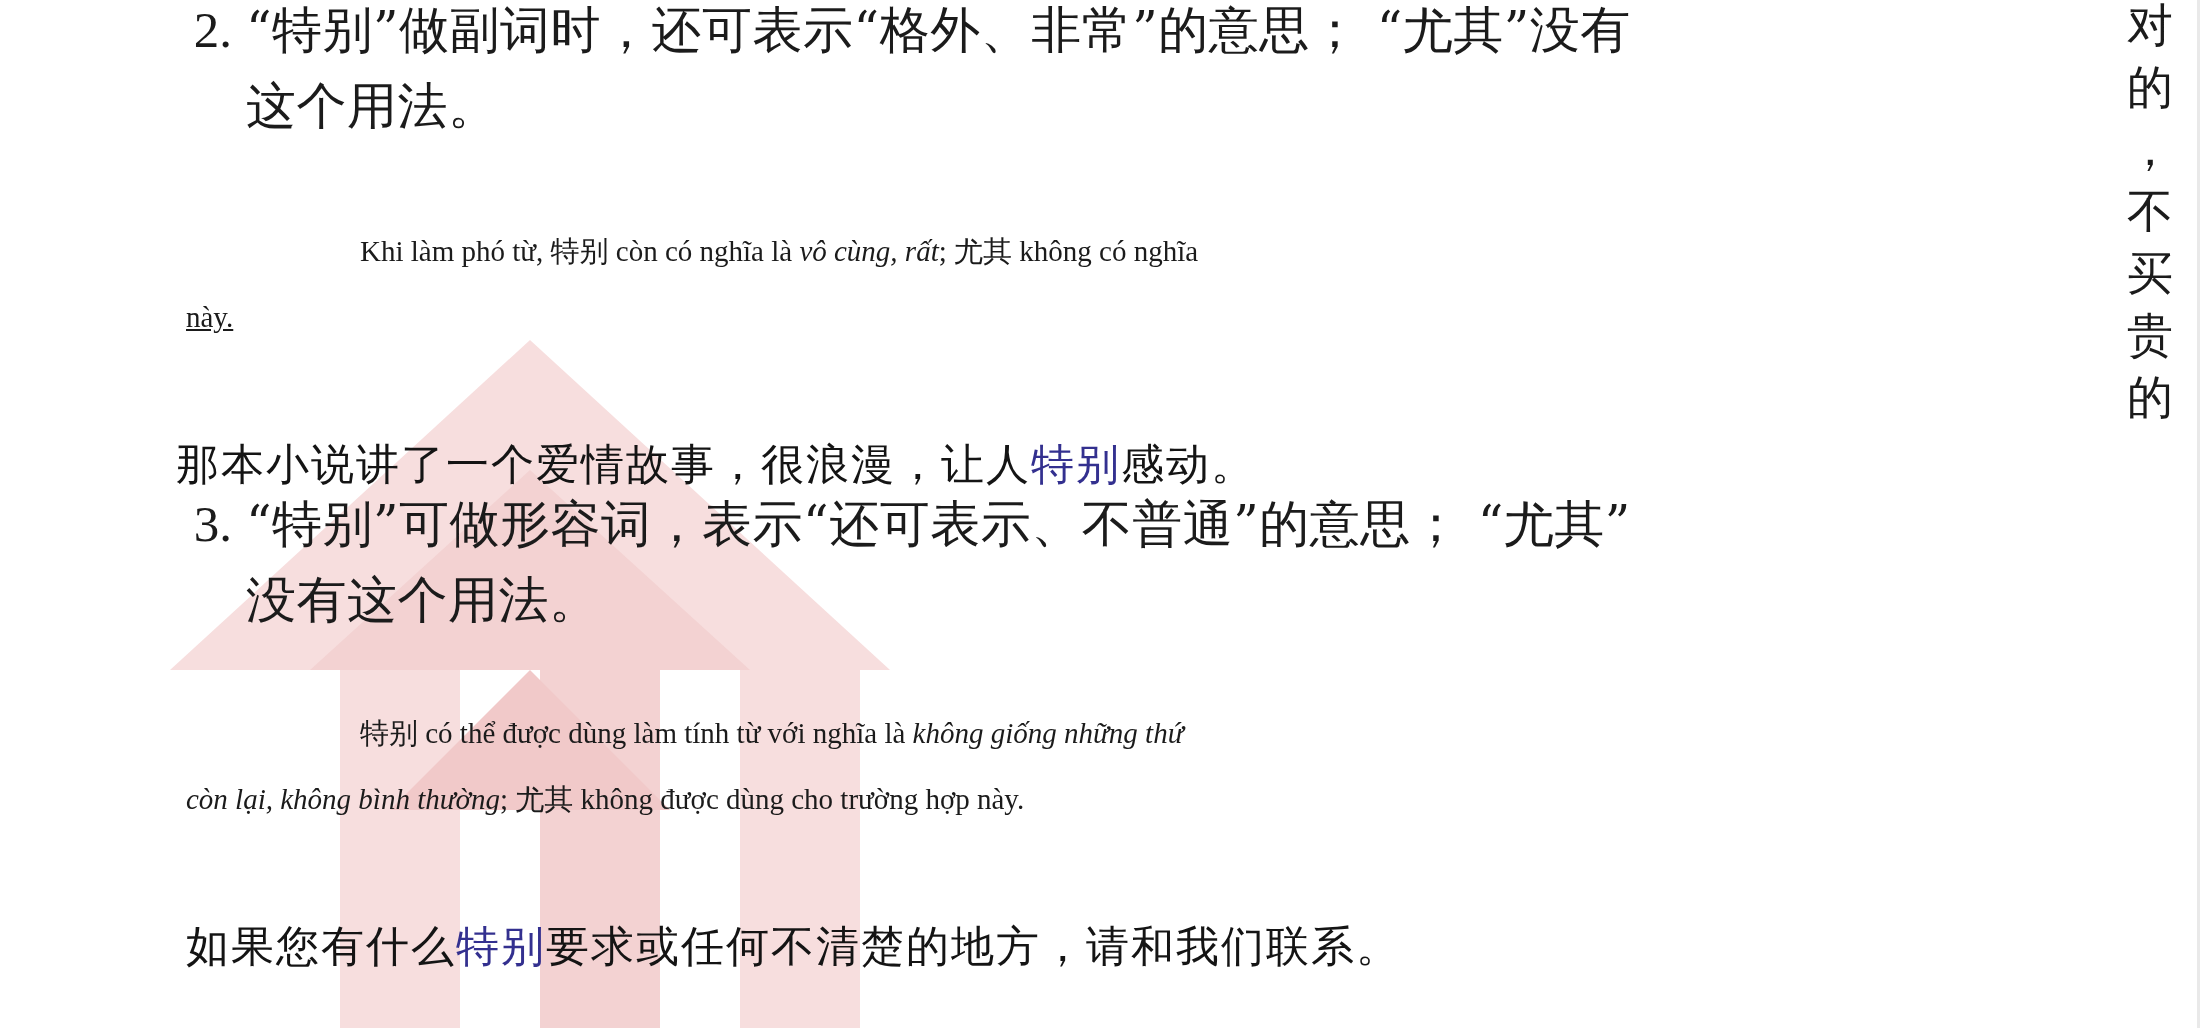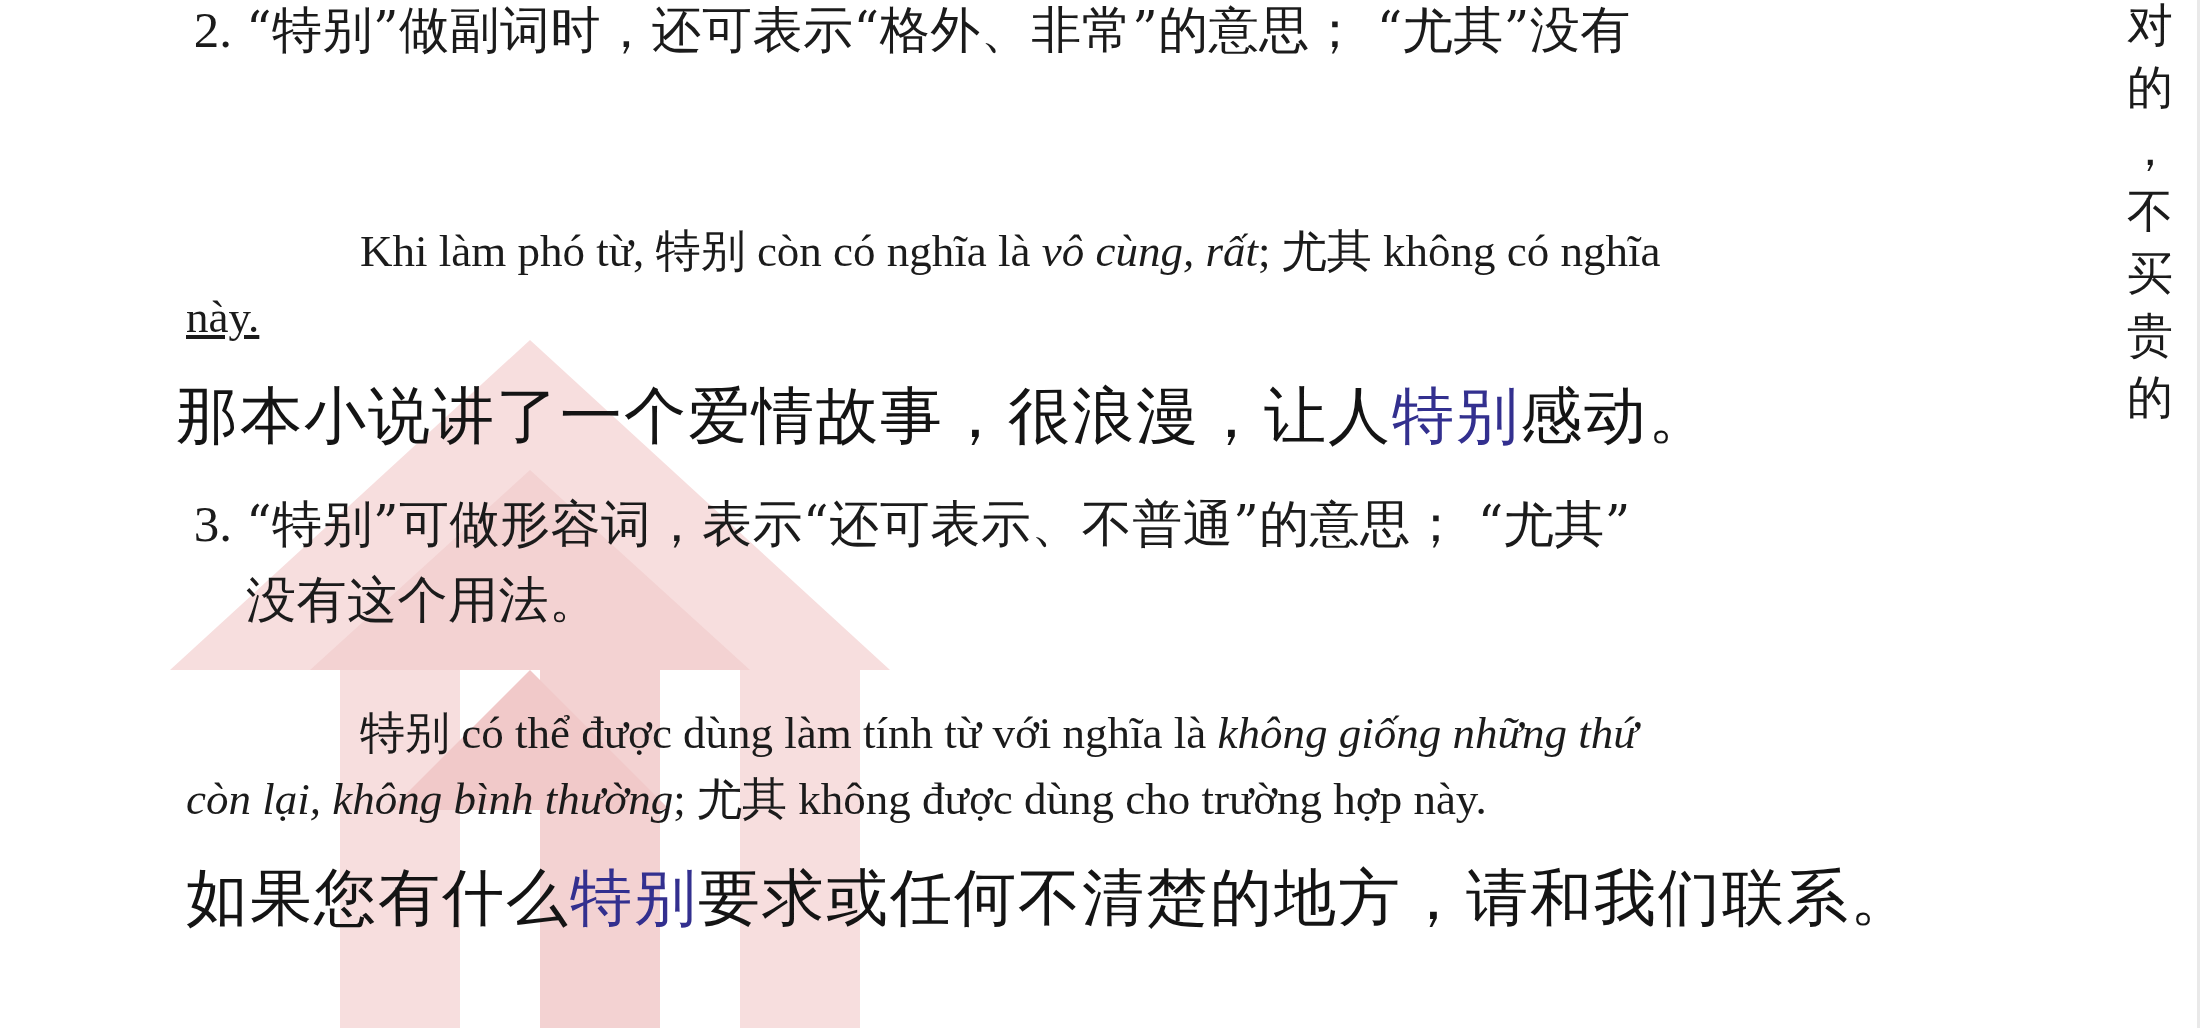--- a/index.html
+++ b/index.html
@@ -68,38 +68,39 @@
     letter-spacing: 0.5px;
   }
   .cn-body {
     flex: 1 1 auto;
   }
 
   
   .vn-block {
     position: absolute;
     font-family: "Liberation Serif", "DejaVu Serif", serif;
-    font-size: 45px;
+    font-size: 29px;
     line-height: 66px;
   }
   .vn-block .ital { font-style: italic; }
   .vn-block .han {
     font-family: "DejaVu Serif", "Liberation Serif", serif;
     font-style: normal;
   }
   .vn-indent { display: inline-block; width: 120px; }
 
   
   .example {
     position: absolute;
     font-family: "DejaVu Serif", "Liberation Serif", serif;
-    font-size: 62px;
+    font-size: 43px;
     line-height: 72px;
     letter-spacing: 2px;
     color: #141414;
+    margin-top: 48px;
   }
   .hl {
     color: #33308f;
   }
 
   
   .vcol {
     position: absolute;
     right: 18px;
     top: -6px;
@@ -134,20 +135,21 @@
   <polygon points="420,330 560,470 280,470" fill="#f1c9c9"></polygon>
 </svg>
 
 <div id="page">
   <div class="content-col">
 
     <div class="num-item" style="left:170px; top:-8px; width:1860px;">
       <div class="num-label">2.</div>
       <div class="cn-text cn-body">“特别”做副词时，还可表示“格外、非常”的意思；  “尤其”没有</div>
     </div>
+    <div class="cn-text" style="position:absolute; left:246px; top:68px;">这个用法。</div>
 
     <div class="vn-block" style="left:240px; top:218px; width:1820px;">
       <span class="vn-indent"></span><span>Khi làm phó từ, </span><span class="han">特别</span><span> còn có nghĩa là </span><span class="ital">vô cùng, rất</span><span>; </span><span class="han">尤其</span><span> không có nghĩa</span>
     </div>
     <div class="vn-block" style="left:186px; top:284px;text-decoration:underline;">này.</div>
 
     <div class="example" style="left:176px; top:380px;">
       <span>那本小说讲了一个爱情故事，很浪漫，让人</span><span class="hl">特别</span><span>感动。</span>
     </div>
 

